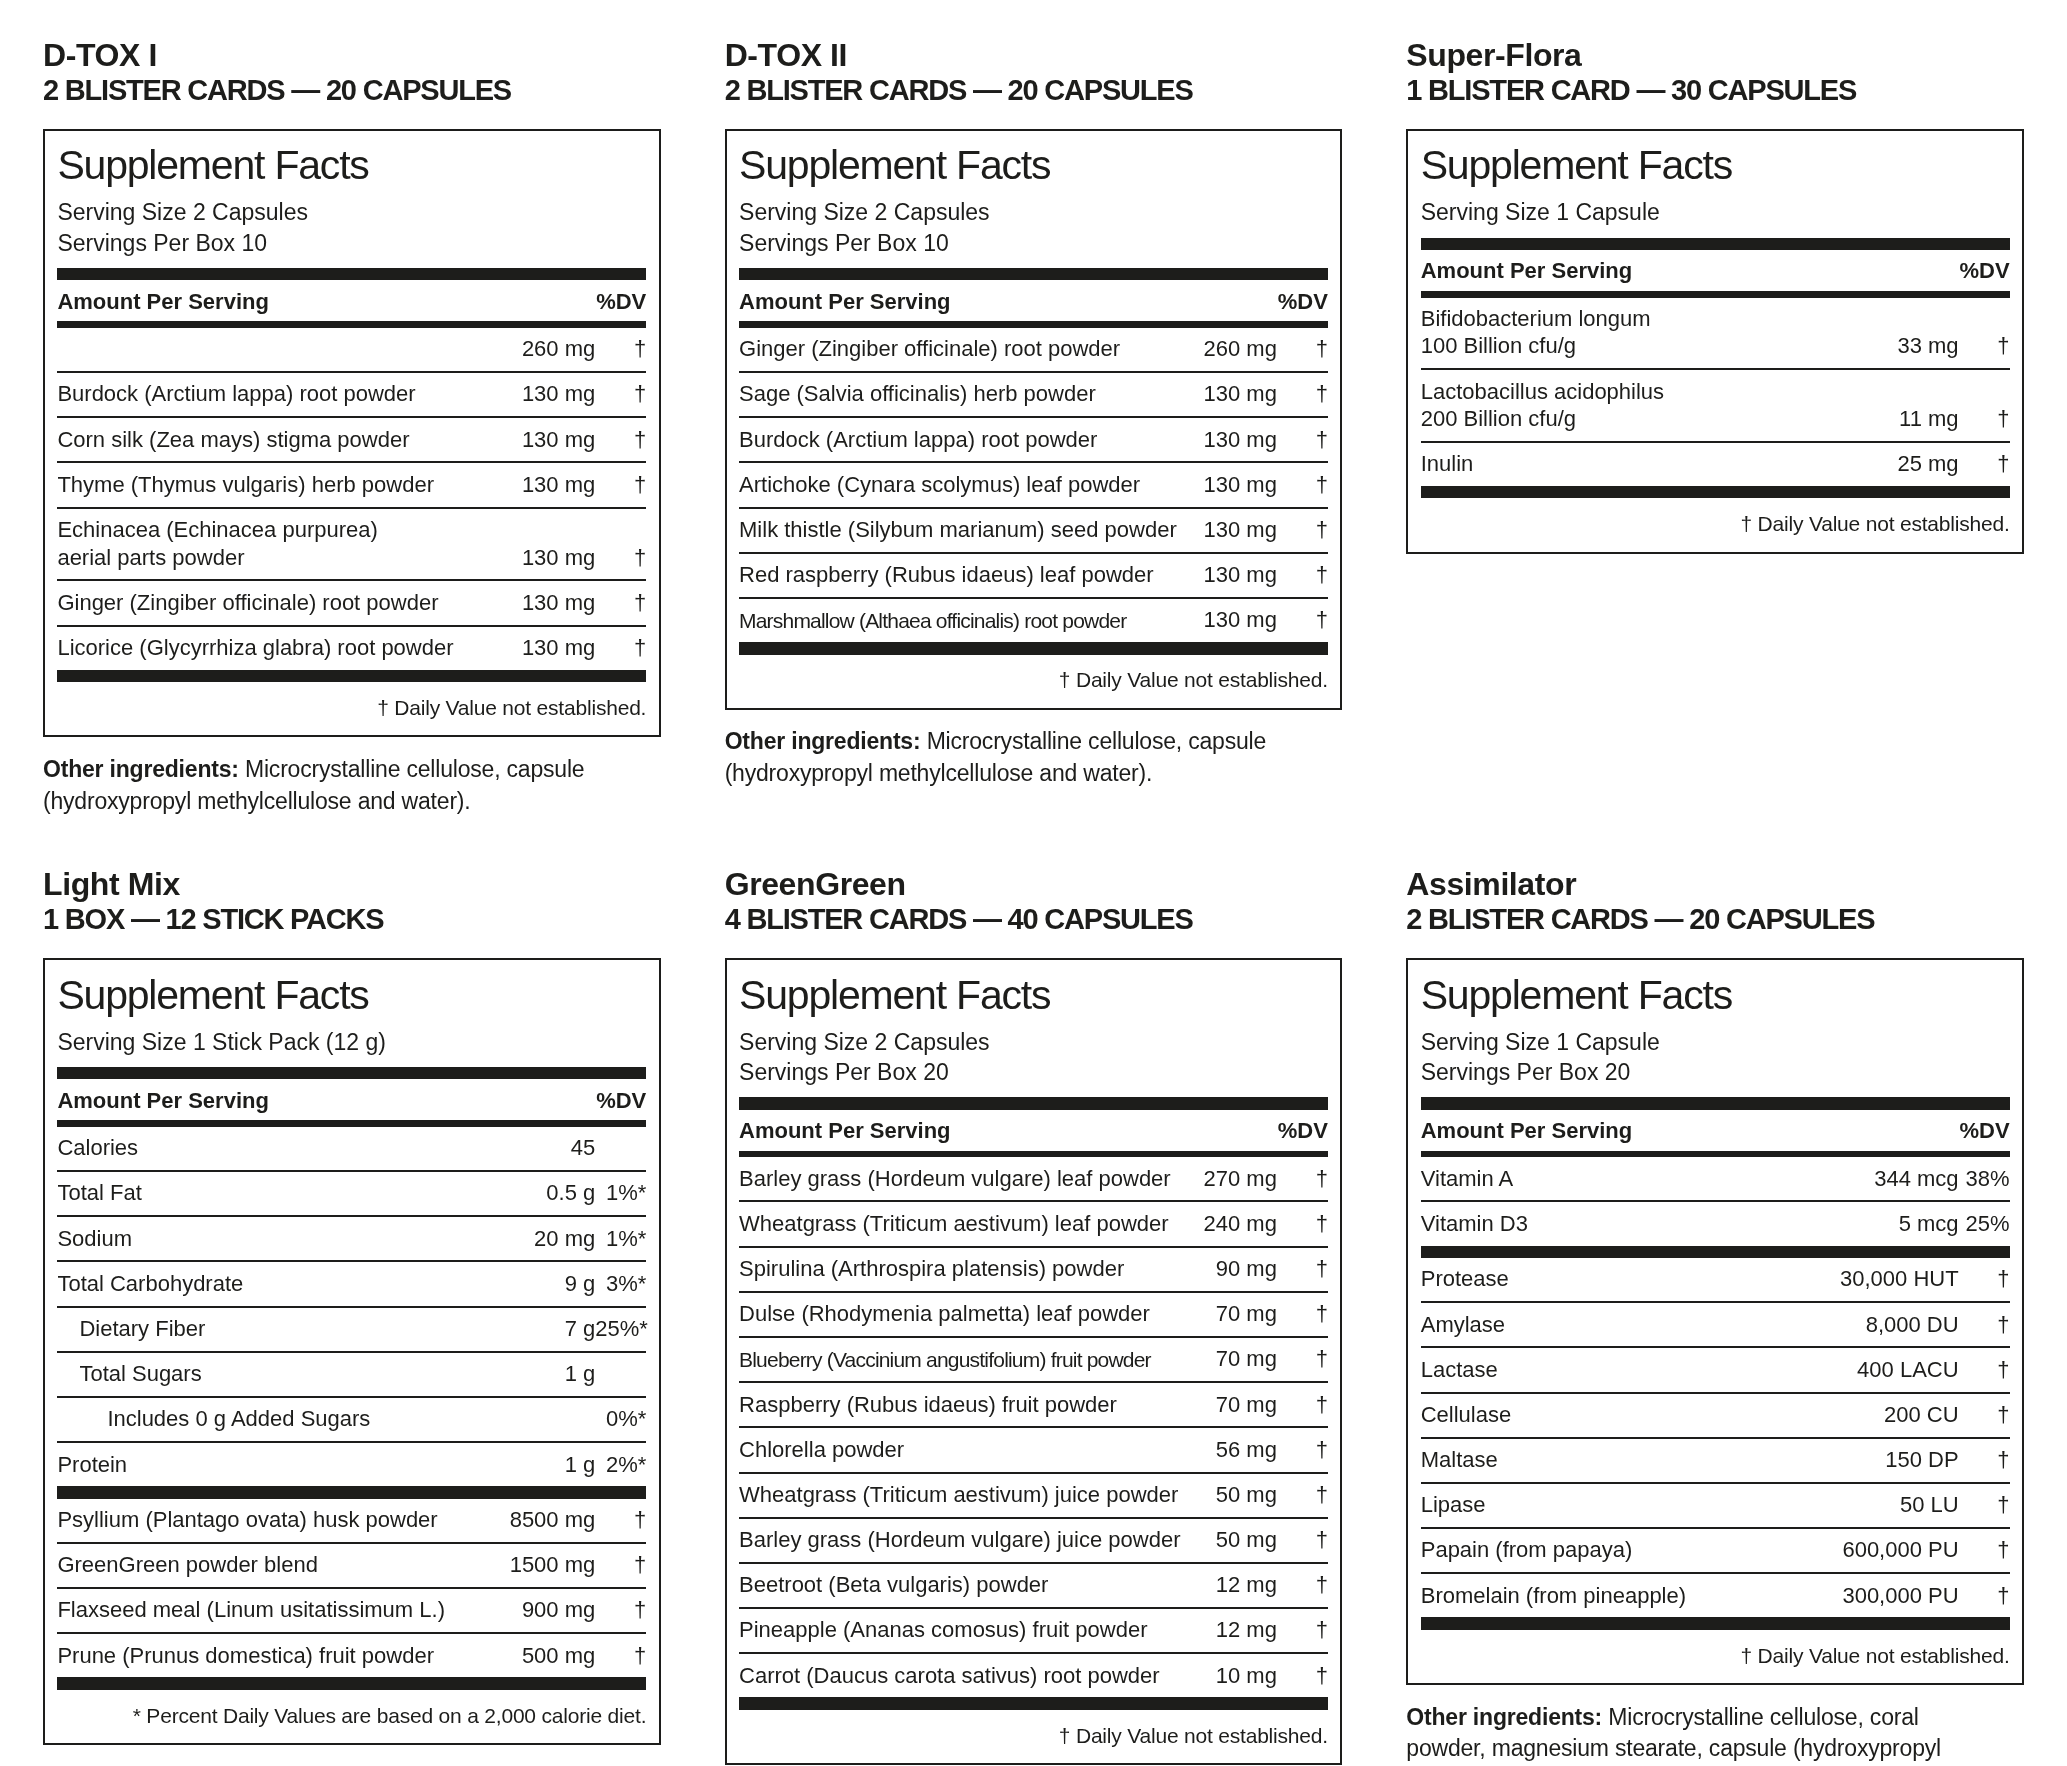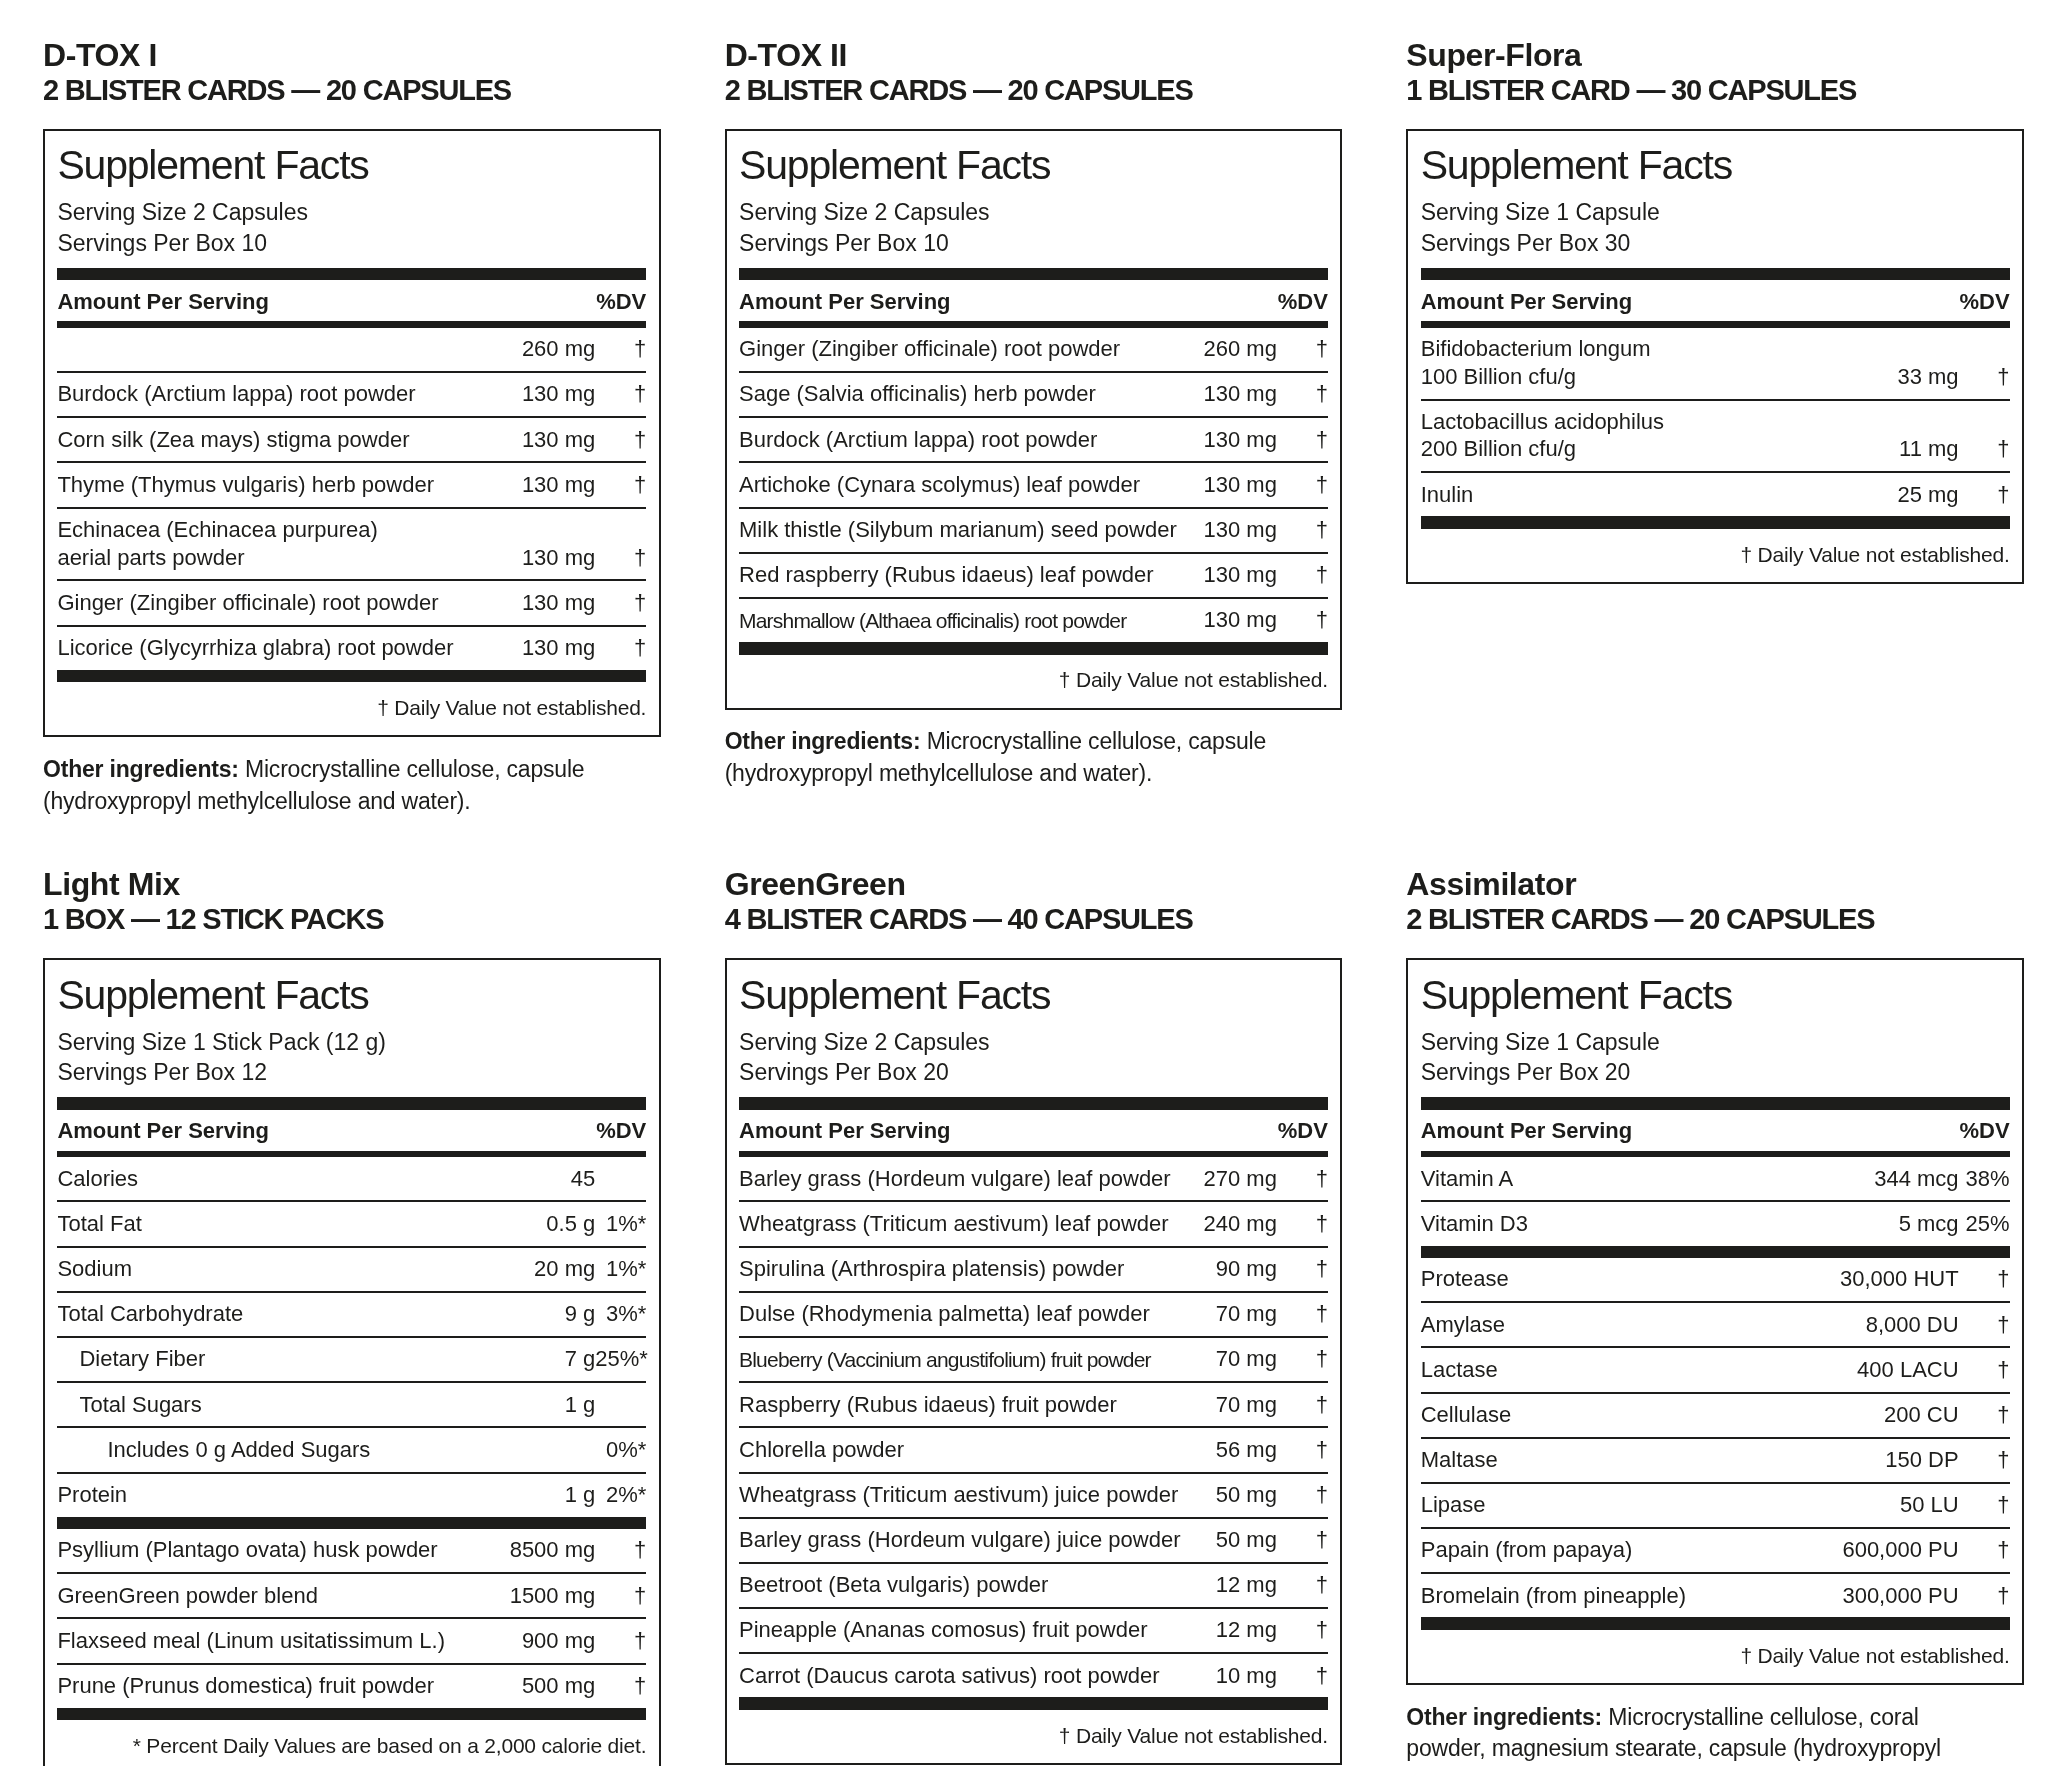--- a/index.html
+++ b/index.html
@@ -197,21 +197,20 @@
         </div>
       </div>
       <p class="other"><b>Other ingredients:</b> <span>Microcrystalline cellulose, capsule (hydroxypropyl methylcellulose and water).</span></p>
     </section>
     <section class="panel">
       <h2 class="product-title">Super-Flora</h2>
       <h3 class="product-subtitle">1 BLISTER CARD — 30 CAPSULES</h3>
       <div class="facts-box">
         <div class="facts-title">Supplement Facts</div>
         <div class="serving-line">Serving Size 1 Capsule</div>
-        <div class="serving-line">Servings Per Box 30</div>
         <div class="bar top"></div>
         <div class="amount-header">
           <span>Amount Per Serving</span>
           <span>%DV</span>
         </div>
         <div class="bar med"></div>
         <div class="rows">
           <div class="row">
             <span class="name">Bifidobacterium longum
 100 Billion cfu/g</span>
@@ -237,21 +236,20 @@
           <span class="footnote">† Daily Value not established.</span>
         </div>
       </div>
     </section>
     <section class="panel">
       <h2 class="product-title">Light Mix</h2>
       <h3 class="product-subtitle">1 BOX — 12 STICK PACKS</h3>
       <div class="facts-box">
         <div class="facts-title">Supplement Facts</div>
         <div class="serving-line">Serving Size 1 Stick Pack (12 g)</div>
-        <div class="serving-line">Servings Per Box 12</div>
         <div class="bar top"></div>
         <div class="amount-header">
           <span>Amount Per Serving</span>
           <span>%DV</span>
         </div>
         <div class="bar med"></div>
         <div class="rows">
           <div class="row">
             <span class="name">Calories</span>
             <span class="amt">45</span>

